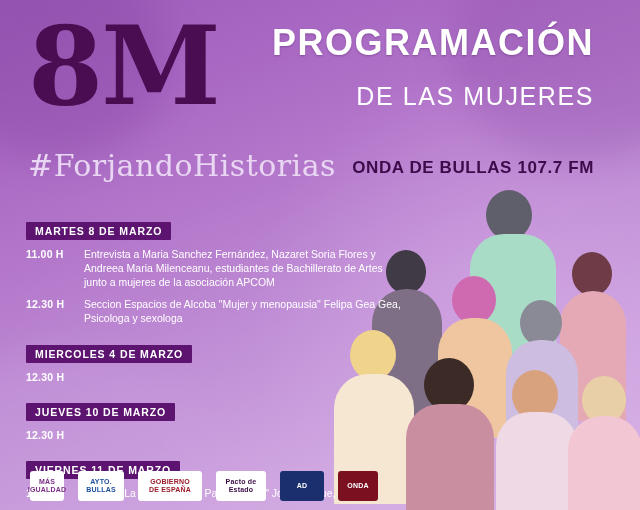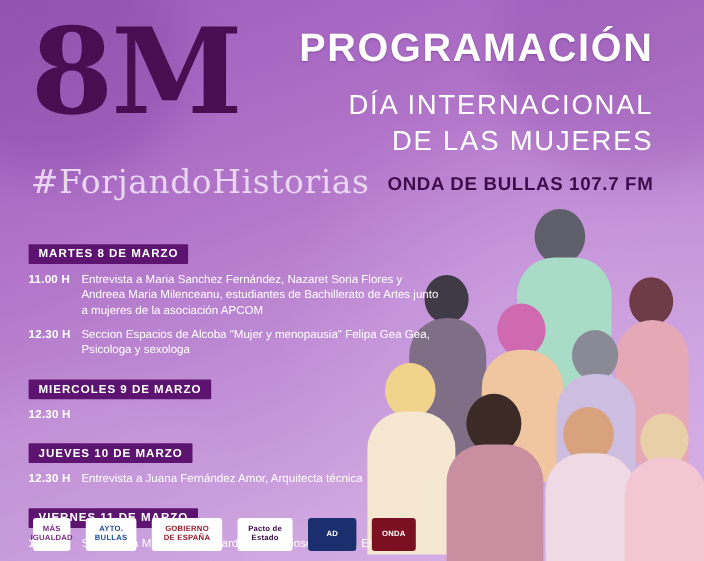--- a/index.html
+++ b/index.html
@@ -55,21 +55,21 @@
   
   .schedule{position:absolute;left:26px;top:206px;width:380px;color:#ffffff;}
   .day{
     display:inline-block;
     background:#5d1470;color:#ffffff;
     font-size:10.5px;font-weight:700;letter-spacing:.9px;
     padding:3px 9px 3px 9px;margin:16px 0 7px 0;
     border-radius:1px;
   }
   .day.gap{margin-top:12px;}
-  .row{display:flex;margin:0 0 8px 0;}
+  .row{display:flex;margin:0 0 8px 0;gap:10px;}
   .time{
     width:48px;flex:0 0 48px;
     font-size:10.5px;font-weight:700;color:#ffffff;
     padding-top:1px;letter-spacing:.2px;
   }
   .desc{
     font-size:10.5px;line-height:14px;color:#ffffff;
     font-weight:400;
   }
 
@@ -138,37 +138,35 @@
       <div class="head" style="width:44px;height:48px;background:#e9cfa8;margin-left:14px;"></div>
       <div class="body" style="width:74px;height:104px;background:#f3c6d4;margin-top:-8px;"></div>
     </div>
   </div>
 
   <div class="header">
     <div class="eightm"><span>8M</span></div>
     <div class="hashtag">#ForjandoHistorias</div>
     <div class="prog">PROGRAMACIÓN</div>
     <div class="dia">
-      <div>DÍA INTERNACIONAL</div>
       <div>DE LAS MUJERES</div>
     </div>
     <div class="radio">ONDA DE BULLAS 107.7 FM</div>
   </div>
 
   <div class="schedule" id="schedule"><div class="day">MARTES 8 DE MARZO</div><div class="row">
         <div class="time">11.00 H</div>
         <div class="desc">Entrevista a Maria Sanchez Fernández, Nazaret Soria Flores y Andreea Maria Milenceanu, estudiantes de Bachillerato de Artes junto a mujeres de la asociación APCOM</div>
       </div><div class="row">
         <div class="time">12.30 H</div>
         <div class="desc">Seccion Espacios de Alcoba "Mujer y menopausia" Felipa Gea Gea, Psicologa y sexologa</div>
-      </div><div class="day gap">MIERCOLES 9 DE MARZO</div><div class="row">
+      </div><div class="day gap">MIERCOLES 4 DE MARZO</div><div class="row">
         <div class="time">12.30 H</div>
       </div><div class="day gap">JUEVES 10 DE MARZO</div><div class="row">
         <div class="time">12.30 H</div>
-        <div class="desc">Entrevista a Juana Fernández Amor, Arquitecta técnica</div>
       </div><div class="day gap">VIERNES 11 DE MARZO</div><div class="row">
         <div class="time">12.30 H</div>
         <div class="desc">Sección La Mirilla "Emilia Pardo Bazán" José Marque, Escritor</div>
       </div></div>
 
   <div class="logos" id="logos">
       <div class="logo box" style="width: 34px; background: rgb(255, 255, 255); color: rgb(122, 45, 134); border-radius: 3px; white-space: pre-line;">MÁS
 IGUALDAD</div>
       <div class="logo box" style="width: 46px; background: rgb(255, 255, 255); color: rgb(27, 77, 155); border-radius: 3px; white-space: pre-line;">AYTO.
 BULLAS</div>

